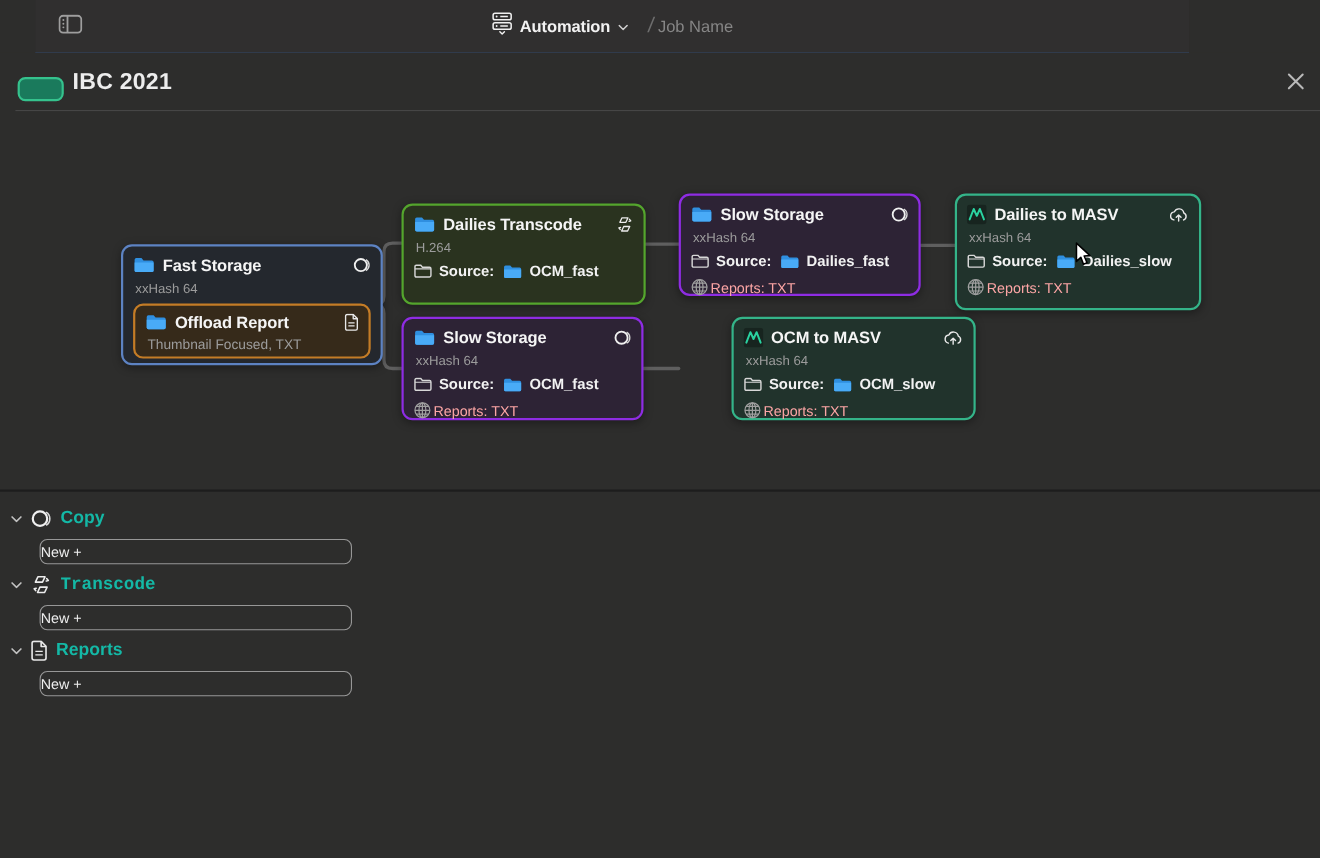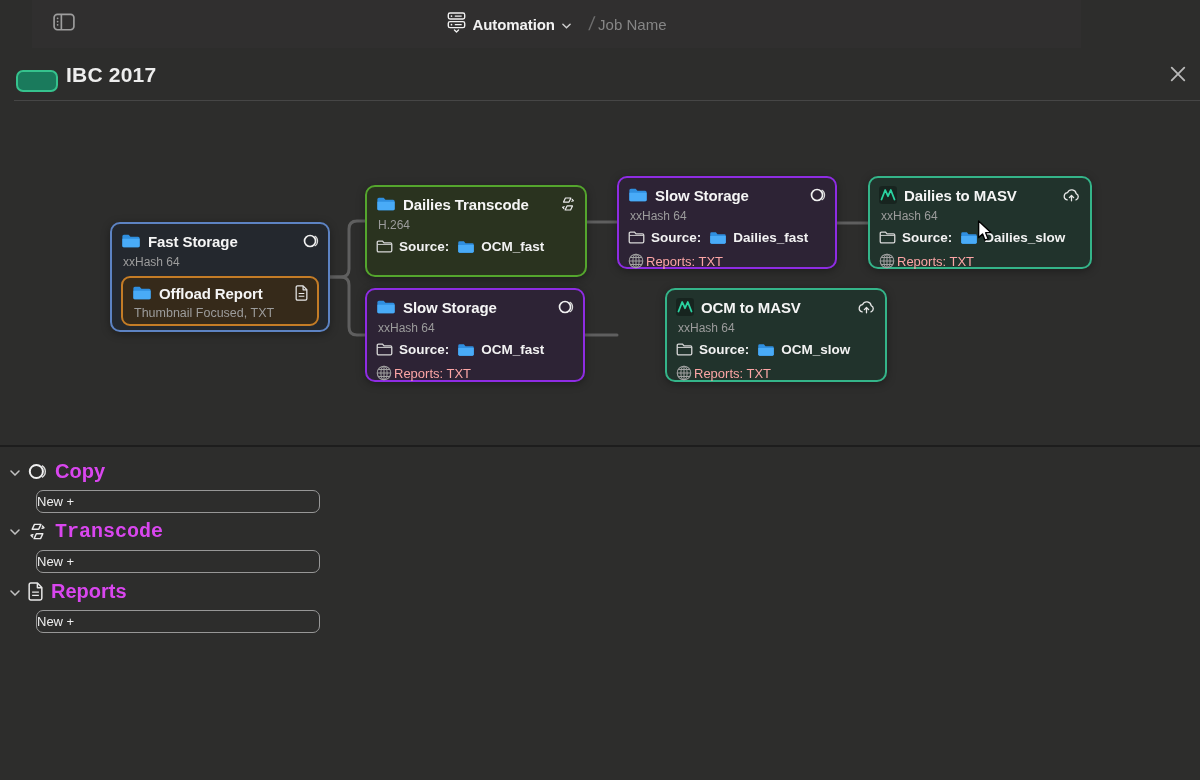--- a/index.html
+++ b/index.html
@@ -31,21 +31,21 @@
   .nicon{display:flex;align-items:center;flex:none;}
   .ntitle{font-weight:700;font-size:15px;letter-spacing:-.1px;white-space:nowrap;color:#f5f5f5;}
   .corner{margin-left:auto;display:flex;align-items:center;}
   .meta{color:#9c9c9c;font-size:12px;line-height:14px;margin:3px 0 0 2px;white-space:nowrap;}
   .source{display:flex;align-items:center;gap:6px;margin-top:5px;font-size:13.5px;font-weight:600;height:19px;white-space:nowrap;color:#f2f2f2;}
   .reports{display:flex;align-items:center;gap:2px;margin-top:5px;font-size:13px;color:#fca5a5;font-weight:500;height:18px;white-space:nowrap;}
   .child-node{border:2.5px solid;border-radius:9px;margin-top:7px;padding:4px 9px;box-sizing:border-box;}
   .child-node .meta{font-size:12.5px;margin-top:2px;}
   
   .palette-header{position:absolute;left:10px;height:22px;display:flex;align-items:center;gap:8px;cursor:pointer;}
-  .palette-label{font-size:20px;font-weight:600;color:#d946ef;}
+  .palette-label{font-size:16px;font-weight:600;color:#14b8a6;}
   .new-btn{position:absolute;left:36px;width:284px;height:23px;border:1.5px solid #979797;border-radius:7px;box-sizing:border-box;display:flex;align-items:center;justify-content:flex-start;font-size:13px;color:#ededed;background:transparent;cursor:pointer;}
   .cursor{position:absolute;left:977px;top:220px;pointer-events:none;}
 </style>
 </head>
 <body>
 
 <div class="topbar">
   <div class="sidebar-toggle">
     <span>
       <svg width="22" height="18" viewBox="0 0 20 16" fill="none" stroke="#9e9e9e" stroke-width="1.5">
@@ -76,40 +76,40 @@
           </svg>
       </span>
     </div>
     <span class="slash">/</span>
     <span class="job-name">Job Name</span>
   </div>
 </div>
 
 <div class="doc-header">
   <div class="color-swatch"></div>
-  <div class="doc-title">IBC 2017</div>
+  <div class="doc-title">IBC 2021</div>
   <div class="close-btn">
     <span>
       <svg width="16" height="16" viewBox="0 0 14 14" stroke="#b9b9b9" stroke-width="1.6" stroke-linecap="round">
           <path d="M1.5 1.5 L12.5 12.5 M12.5 1.5 L1.5 12.5"></path>
         </svg>
     </span>
   </div>
 </div>
 <div class="divider-top"></div>
 
 <svg id="wires" width="1200" height="780">
     <path d="M330 277 H341 Q349 277 349 269 V229 Q349 221 357 221 H365" fill="none" stroke="#5f5f5f" stroke-width="3" stroke-linecap="round"></path>
     <path d="M330 277 H341 Q349 277 349 285 V327 Q349 335 357 335 H365" fill="none" stroke="#5f5f5f" stroke-width="3" stroke-linecap="round"></path>
     <path d="M587 222 H617" fill="none" stroke="#5f5f5f" stroke-width="3" stroke-linecap="round"></path>
     <path d="M837 223 H868" fill="none" stroke="#5f5f5f" stroke-width="3" stroke-linecap="round"></path>
     <path d="M585 335 H617" fill="none" stroke="#5f5f5f" stroke-width="3" stroke-linecap="round"></path>
   </svg>
 <div id="nodes-layer">
-    <div class="node" style="left: 110px; top: 222px; width: 220px; height: 110px; border-color: rgb(93, 131, 195); background: rgb(36, 40, 46);">
+    <div class="node" style="left: 110px; top: 222px; width: 238px; height: 110px; border-color: rgb(93, 131, 195); background: rgb(36, 40, 46);">
       <div class="title-row">
       <span class="nicon">
           <svg width="20" height="16" viewBox="0 0 22 17">
       <path d="M1.5 3.2 Q1.5 1.5 3.2 1.5 h5.2 l2 2.3 h8.4 Q20.5 3.8 20.5 5.5 v8.3 q0 1.7 -1.7 1.7 H3.2 Q1.5 15.5 1.5 13.8 Z" fill="#2f8fe0"></path>
       <path d="M1.5 6 h19 v7.8 q0 1.7 -1.7 1.7 H3.2 q-1.7 0 -1.7 -1.7 Z" fill="#49abf7"></path>
           </svg>
         </span>
       <span class="ntitle">Fast Storage</span>
       <span class="corner">
           <svg width="16" height="16" viewBox="0 0 20 20" fill="none">
@@ -213,21 +213,21 @@
           <svg width="16" height="16" viewBox="0 0 18 18" fill="none" stroke="#a0a0a0" stroke-width="1.25">
       <circle cx="9" cy="9" r="7.6"></circle>
       <path d="M1.4 9 h15.2 M2.5 5 h13 M2.5 13 h13"></path>
       <ellipse cx="9" cy="9" rx="3.5" ry="7.6"></ellipse>
       <path d="M9 1.4 v15.2"></path>
           </svg>
         </span>
               <span>Reports: TXT</span>
             </div>
     </div>
-    <div class="node" style="left: 868px; top: 176px; width: 224px; height: 93px; border-color: rgb(52, 180, 137); background: rgb(33, 51, 44);">
+    <div class="node" style="left: 868px; top: 176px; width: 224px; height: 106px; border-color: rgb(52, 180, 137); background: rgb(33, 51, 44);">
       <div class="title-row">
       <span class="nicon">
           <svg width="18" height="18" viewBox="0 0 18 18">
       <rect x="0" y="0" width="18" height="18" rx="3" fill="rgba(0,0,0,0.28)"></rect>
       <polyline points="2.5,13.5 6.2,4 9,10.2 11.8,4 15.5,13.5" fill="none" stroke="#2ad2a0" stroke-width="1.8" stroke-linejoin="round" stroke-linecap="round"></polyline>
           </svg>
         </span>
       <span class="ntitle">Dailies to MASV</span>
       <span class="corner">
           <svg width="19" height="14" viewBox="0 0 22 16" fill="none" stroke="#e8e8e8" stroke-width="1.5" stroke-linecap="round" stroke-linejoin="round">

